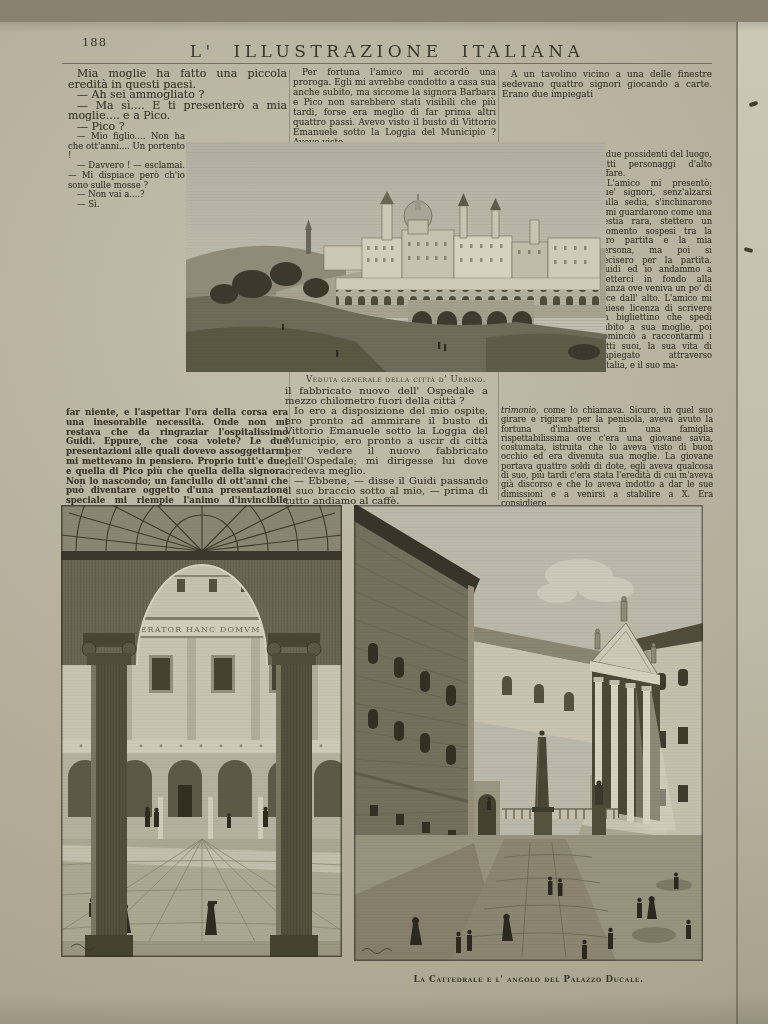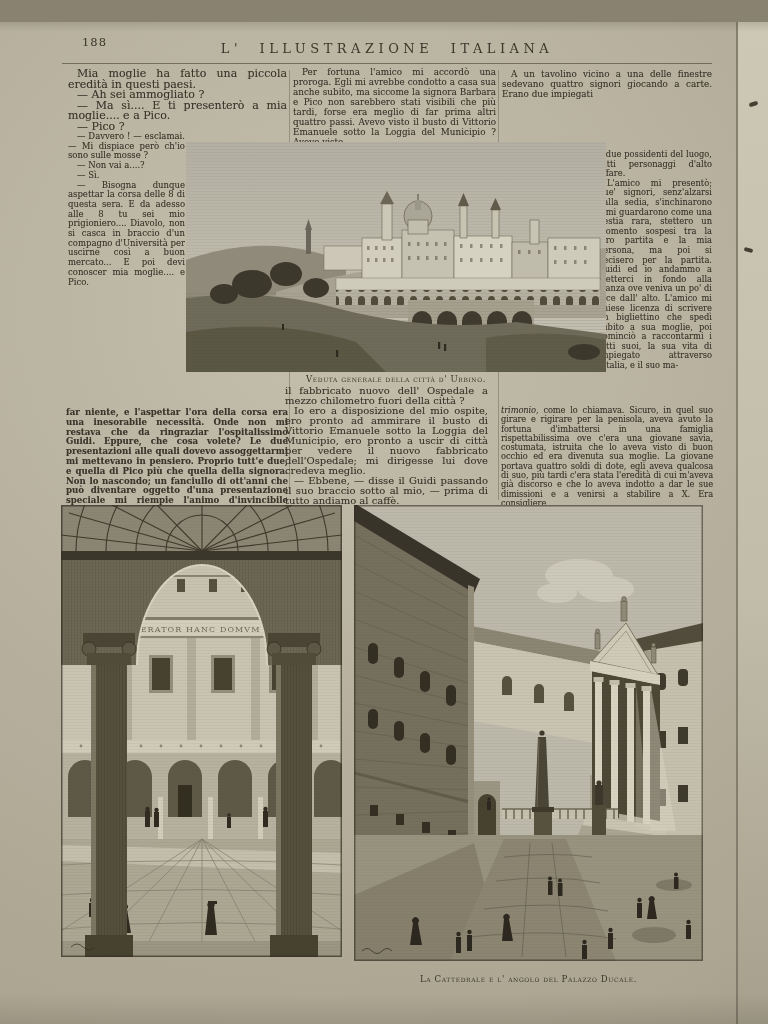--- a/index.html
+++ b/index.html
@@ -3,21 +3,21 @@
 <meta charset="utf-8">
 <style>
   html,body{margin:0;padding:0;}
   body{width:768px;height:1024px;overflow:hidden;background:#8a8271;}
   #photo{position:relative;width:768px;height:1024px;
     background:radial-gradient(130% 95% at 42% 28%, #c4beac 0%, #b8b19f 40%, #aca591 78%, #9e9784 100%);
     font-family:"DejaVu Serif","Liberation Serif",serif;color:#39342a;margin-top:22px;}
   .abs{position:absolute;}
   
   #pagenum{left:82px;top:13px;font-size:11.5px;letter-spacing:1px;}
-  #masthead{left:62px;top:19px;width:650px;text-align:center;font-size:13px;
+  #masthead{left:62px;top:19px;width:650px;text-align:center;font-size:17px;
     letter-spacing:4.5px;word-spacing:9px;color:#3c372c;}
   #rule{left:62px;top:41px;width:650px;height:1px;background:#5c564a;opacity:.75;}
   .vrule{width:1px;background:#6d6759;opacity:.5;z-index:0;}
   
   .txt{text-align:justify;color:#3a352b;z-index:1;text-shadow:0 0 .5px rgba(58,53,43,.35);}
   .txt p{margin:0;text-indent:9px;overflow-wrap:break-word;}
   .w1{left:68px;width:219px;top:47px;font-size:11px;line-height:10.6px;}
   .n1{left:68px;width:117px;top:110px;height:274px;overflow:hidden;font-size:8.5px;line-height:9.7px;}
   .b1{left:66px;width:222px;top:386px;font-size:8.6px;line-height:9.8px;font-weight:bold;}
   .w2{left:293px;width:203px;top:45px;font-size:8.8px;line-height:10px;}
@@ -54,24 +54,24 @@
   <div class="abs vrule" style="left:289px;top:48px;height:424px;"></div>
   <div class="abs vrule" style="left:498px;top:48px;height:430px;"></div>
 
   <div class="abs txt w1">
     <p>Mia moglie ha fatto una piccola eredità in questi paesi.</p>
     <p>— Ah sei ammogliato ?</p>
     <p>— Ma sì.... E ti presenterò a mia moglie.... e a Pico.</p>
     <p>— Pico ?</p>
   </div>
   <div class="abs txt n1">
+    <p>— Mio figlio.... Non ha che ott'anni.... Un portento !</p>
     <p>— Davvero ! — esclamai. — Mi dispiace però ch'io sono sulle mosse ?</p>
     <p>— Non vai a....?</p>
     <p>— Sì.</p>
-    <p>— Bisogna dunque aspettar la corsa delle 8 di questa sera. E da adesso alle 8 tu sei mio prigioniero.... Diavolo, non si casca in braccio d'un compagno d'Università per uscirne così a buon mercato... E poi devi conoscer mia moglie.... e Pico.</p>
   </div>
   <div class="abs txt b1">
     <p style="text-indent:0">far niente, e l'aspettar l'ora della corsa era una inesorabile necessità. Onde non mi restava che da ringraziar l'ospitalissimo Guidi. Eppure, che cosa volete? Le due presentazioni alle quali dovevo assoggettarmi mi mettevano in pensiero. Proprio tutt'e due, e quella di Pico più che quella della signora. Non lo nascondo; un fanciullo di ott'anni che può diventare oggetto d'una presentazione speciale mi riempie l'animo d'invincibile diffidenza.</p>
   </div>
 
   <div class="abs txt w2">
     <p>Per fortuna l'amico mi accordò una proroga. Egli mi avrebbe condotto a casa sua anche subito, ma siccome la signora Barbara e Pico non sarebbero stati visibili che più tardi, forse era meglio di far prima altri quattro passi. Avevo visto il busto di Vittorio Emanuele sotto la Loggia del Municipio ? Avevo visto</p>
   </div>
   <div class="abs txt b2">
     <p style="text-indent:0">il fabbricato nuovo dell' Ospedale a mezzo chilometro fuori della città ?</p>
@@ -528,21 +528,21 @@
         <circle cx="334.5" cy="417" r="2.2"></circle>
       <rect x="254" y="428" width="5" height="16"></rect>
         <circle cx="256.5" cy="425" r="2.2"></circle>
       <rect x="228" y="440" width="5" height="14"></rect>
         <circle cx="230.5" cy="437" r="2.2"></circle>
     </g>
     <rect width="349" height="456" fill="url(#hz3)" opacity=".3"></rect>
     <path d="M8 446 q5 -5 10 0 t10 0 t10 0" stroke="#332e24" stroke-width="1" fill="none" opacity=".75"></path>
     <rect x=".75" y=".75" width="347.5" height="454.5" fill="none" stroke="#332e24" stroke-width="1.5" opacity=".6"></rect>
   </svg>
-  <div class="abs caption" style="left:354px;top:952px;width:349px;">La Cattedrale e l' angolo del Palazzo Ducale.</div>
+  <div class="abs caption" style="left:354px;top:952px;width:349px;font-weight:bold;">La Cattedrale e l' angolo del Palazzo Ducale.</div>
 
   <div class="abs" id="edge-line"></div>
   <div class="abs" id="edge-strip"></div>
   <div class="abs speck" id="speck1"></div>
   <div class="abs speck" id="speck2"></div>
   <div class="abs" id="top-shade"></div>
   <div class="abs" id="bottom-shade"></div>
 </div>
 
 </body></html>

